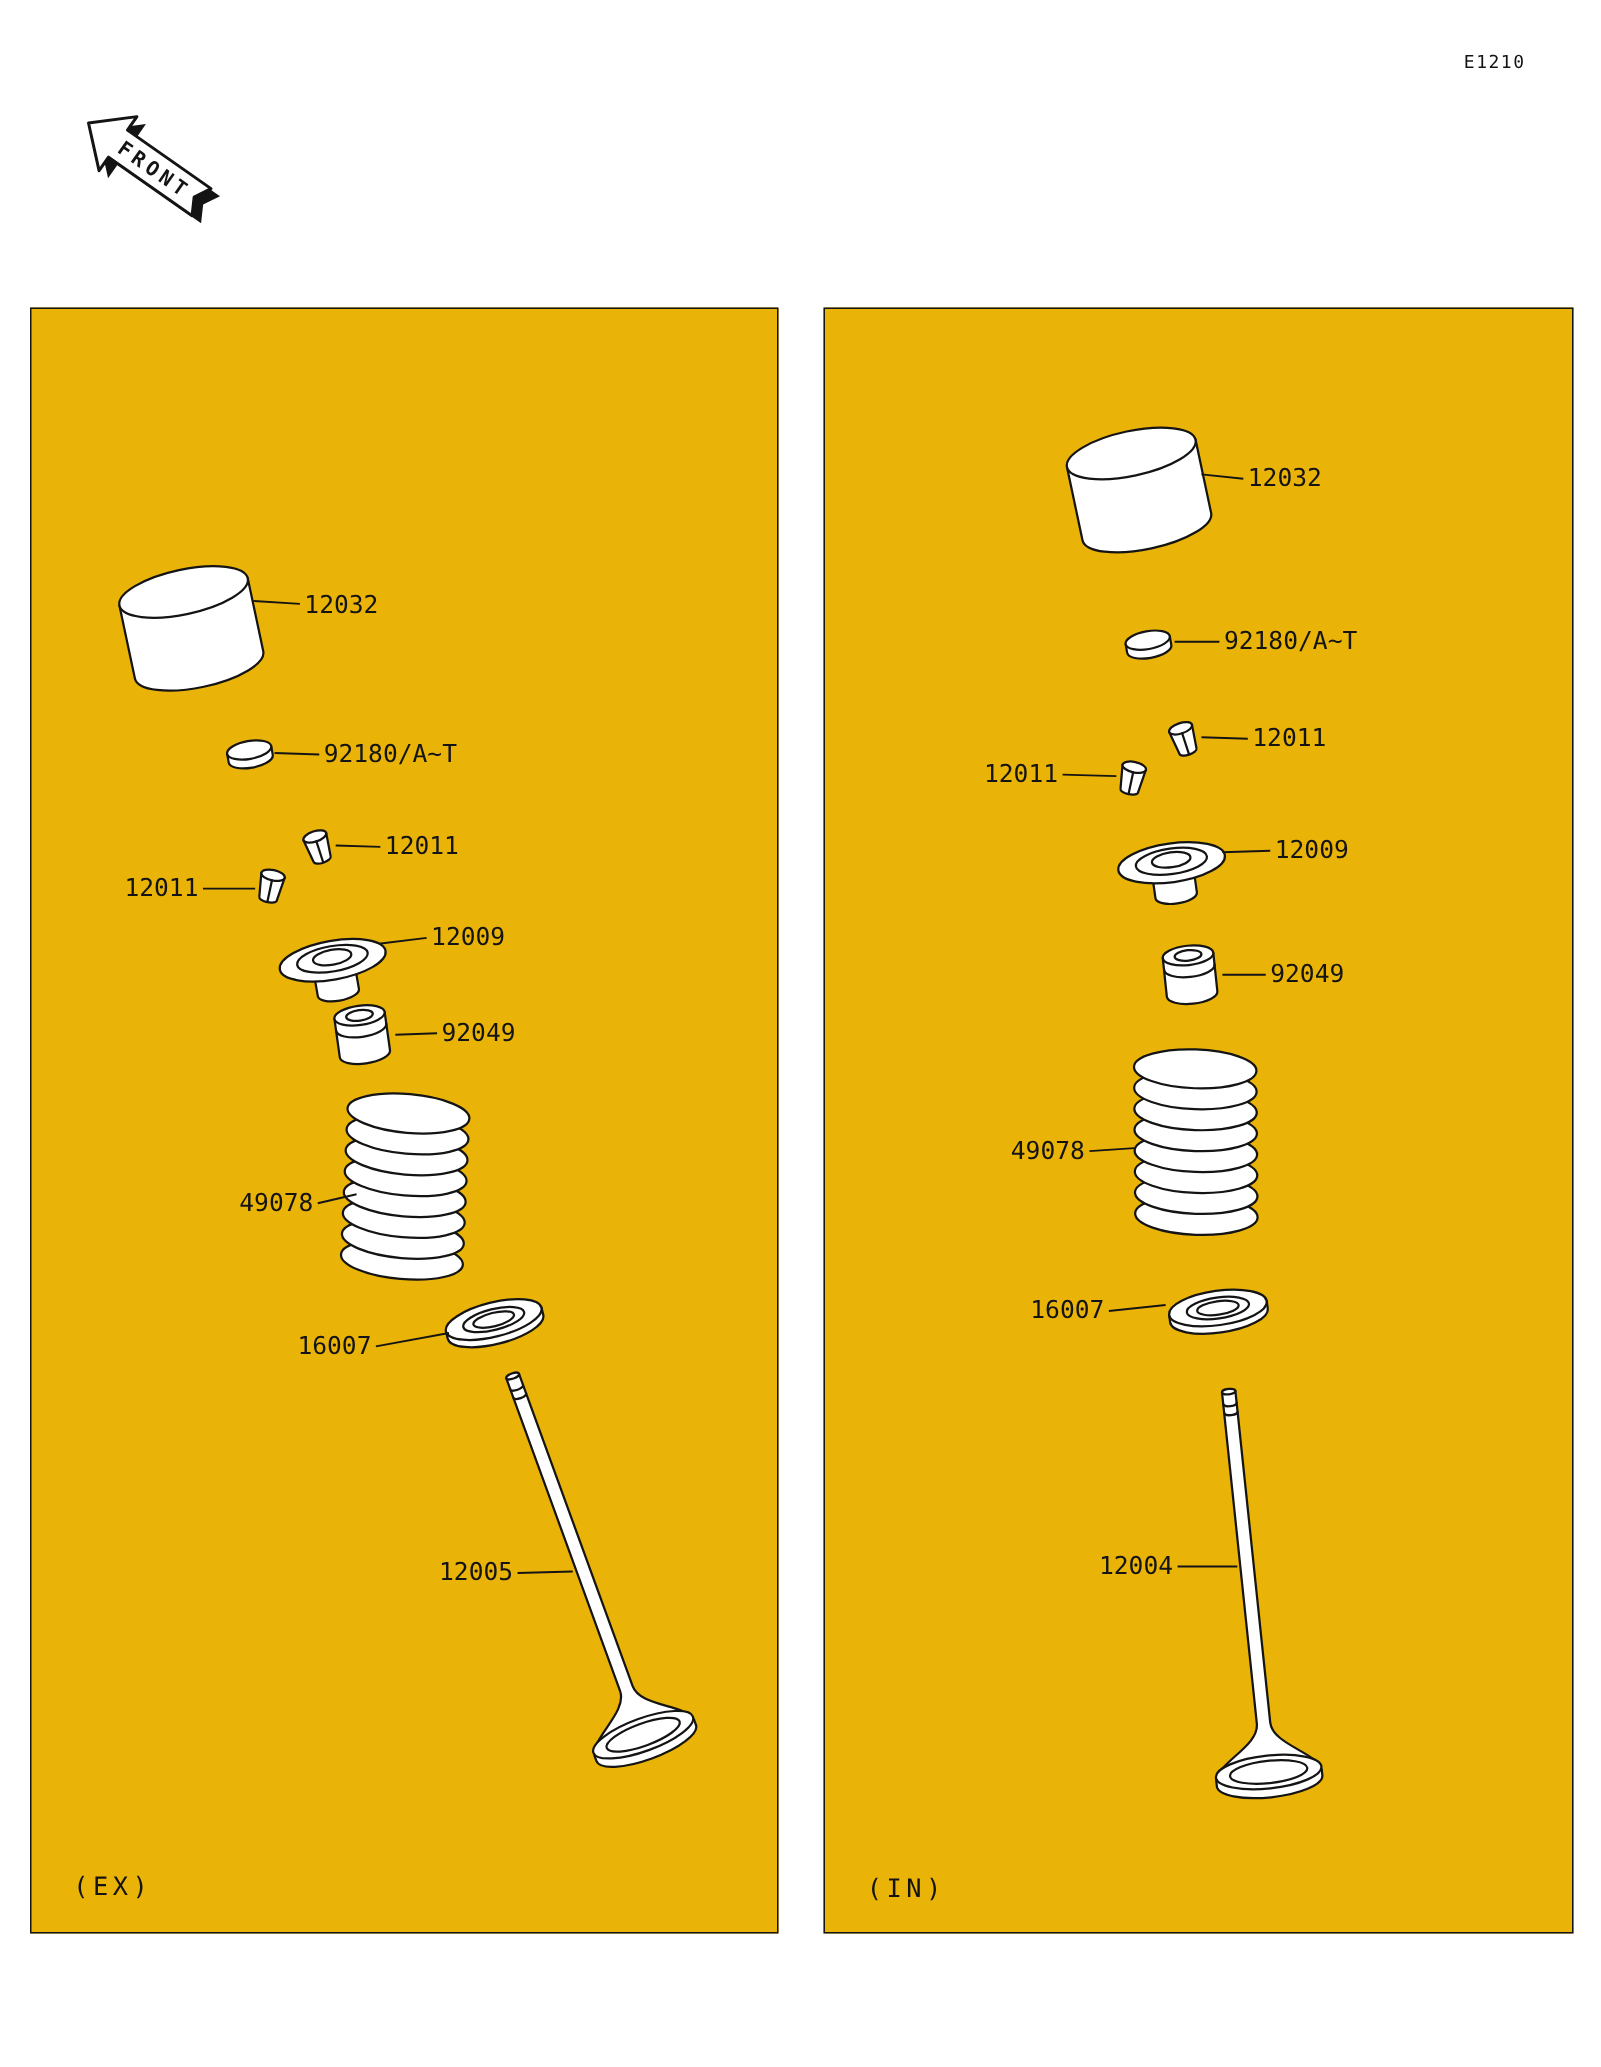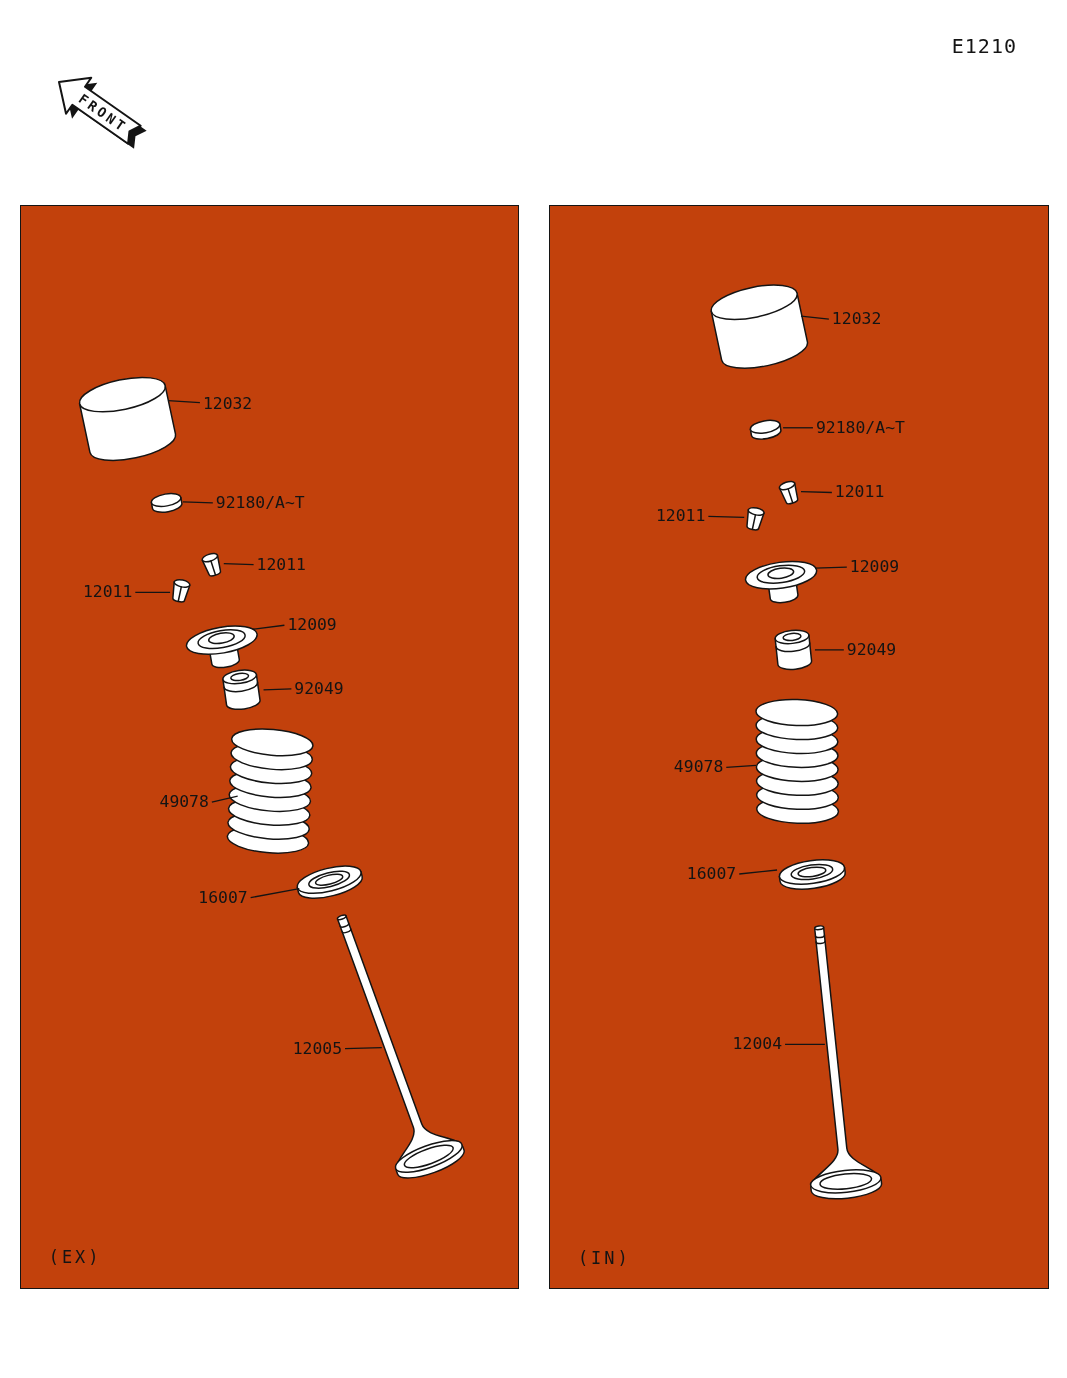--- a/index.html
+++ b/index.html
@@ -5,31 +5,31 @@
   * { margin:0; padding:0; box-sizing:border-box; }
   html,body { background:#ffffff; }
   body {
     width:1067px; height:1378px;
     position:relative;
     font-family:"DejaVu Sans Mono", monospace;
     color:#141414;
   }
   .doc-code {
     position:absolute; top:34px; right:50px;
-    font-size:20px; letter-spacing:1px;
+    font-size:12px; letter-spacing:1px;
     color:#141414;
   }
   .front-logo {
     position:absolute; left:45px; top:62px;
     width:120px; height:120px;
   }
   .panel {
     position:absolute;
     border:1.6px solid #141414;
-    background:#c2410c;
+    background:#eab308;
   }
   .panel-ex { left:20px;  top:205px; width:499px; height:1084px; }
   .panel-in { left:549px; top:205px; width:500px; height:1084px; }
   svg.panel-svg { width:100%; height:100%; display:block; }
   .part {
     stroke:#141414; stroke-width:1.5;
     fill:none; stroke-linejoin:round; stroke-linecap:round;
   }
   .leader { stroke:#141414; stroke-width:1.3; fill:none; }
   text.plabel {

